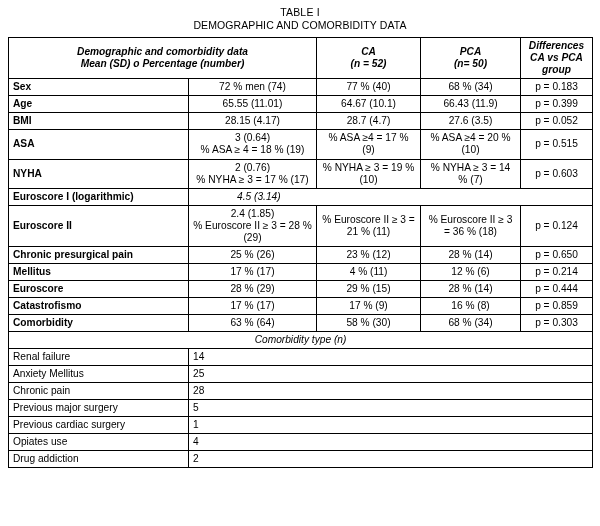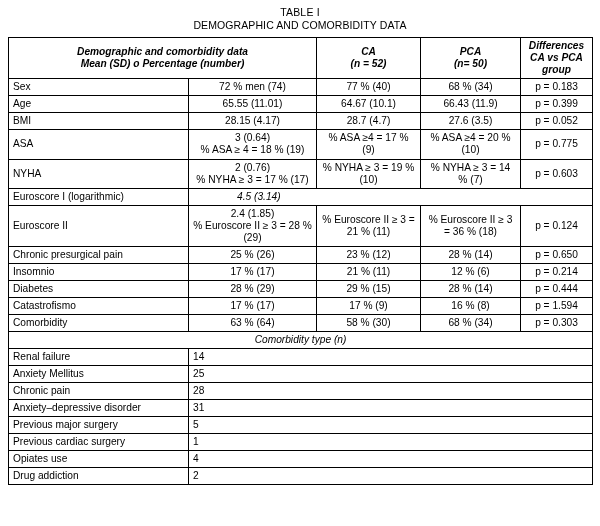--- a/index.html
+++ b/index.html
@@ -49,20 +49,21 @@
   .hdr {
     text-align: center;
     font-style: italic;
     font-size: 10.2px;
     line-height: 1.2;
     padding: 5px 3px;
   }
   .lbl {
     text-align: left;
     padding-left: 4px;
+    font-weight: bold;
   }
   .ctr {
     text-align: center;
   }
   .section-band {
     text-align: center;
     font-style: italic;
     font-size: 10.2px;
     padding: 3px 0;
   }
@@ -144,21 +145,21 @@
         <td class="ctr">27.6 (3.5)</td>
         <td class="ctr">p = 0.052</td>
       </tr>
 
       <tr>
         <td class="lbl">ASA</td>
         <td class="ctr" style="white-space:pre-line">3 (0.64)
 % ASA ≥ 4 = 18 % (19)</td>
         <td class="ctr">% ASA ≥4 = 17 % (9)</td>
         <td class="ctr">% ASA ≥4 = 20 % (10)</td>
-        <td class="ctr">p = 0.775</td>
+        <td class="ctr">p = 0.515</td>
       </tr>
 
       <tr>
         <td class="lbl">NYHA</td>
         <td class="ctr" style="white-space:pre-line">2 (0.76)
 % NYHA ≥ 3 = 17 % (17)</td>
         <td class="ctr">% NYHA ≥ 3 = 19 % (10)</td>
         <td class="ctr">% NYHA ≥ 3 = 14 % (7)</td>
         <td class="ctr">p = 0.603</td>
       </tr>
@@ -179,41 +180,41 @@
 
       <tr>
         <td class="lbl">Chronic presurgical pain</td>
         <td class="ctr">25 % (26)</td>
         <td class="ctr">23 % (12)</td>
         <td class="ctr">28 % (14)</td>
         <td class="ctr">p = 0.650</td>
       </tr>
 
       <tr>
-        <td class="lbl">Insomnio</td>
+        <td class="lbl">Mellitus</td>
         <td class="ctr">17 % (17)</td>
-        <td class="ctr">21 % (11)</td>
+        <td class="ctr">4 % (11)</td>
         <td class="ctr">12 % (6)</td>
         <td class="ctr">p = 0.214</td>
       </tr>
 
       <tr>
-        <td class="lbl">Diabetes</td>
+        <td class="lbl">Euroscore</td>
         <td class="ctr">28 % (29)</td>
         <td class="ctr">29 % (15)</td>
         <td class="ctr">28 % (14)</td>
         <td class="ctr">p = 0.444</td>
       </tr>
 
       <tr>
         <td class="lbl">Catastrofismo</td>
         <td class="ctr">17 % (17)</td>
         <td class="ctr">17 % (9)</td>
         <td class="ctr">16 % (8)</td>
-        <td class="ctr">p = 1.594</td>
+        <td class="ctr">p = 0.859</td>
       </tr>
 
       <tr>
         <td class="lbl">Comorbidity</td>
         <td class="ctr">63 % (64)</td>
         <td class="ctr">58 % (30)</td>
         <td class="ctr">68 % (34)</td>
         <td class="ctr">p = 0.303</td>
       </tr>
 
@@ -227,24 +228,20 @@
       </tr>
       <tr>
         <td class="ctype-label">Anxiety Mellitus</td>
         <td class="ctype-val" colspan="4">25</td>
       </tr>
       <tr>
         <td class="ctype-label">Chronic pain</td>
         <td class="ctype-val" colspan="4">28</td>
       </tr>
       <tr>
-        <td class="ctype-label">Anxiety–depressive disorder</td>
-        <td class="ctype-val" colspan="4">31</td>
-      </tr>
-      <tr>
         <td class="ctype-label">Previous major surgery</td>
         <td class="ctype-val" colspan="4">5</td>
       </tr>
       <tr>
         <td class="ctype-label">Previous cardiac surgery</td>
         <td class="ctype-val" colspan="4">1</td>
       </tr>
       <tr>
         <td class="ctype-label">Opiates use</td>
         <td class="ctype-val" colspan="4">4</td>

